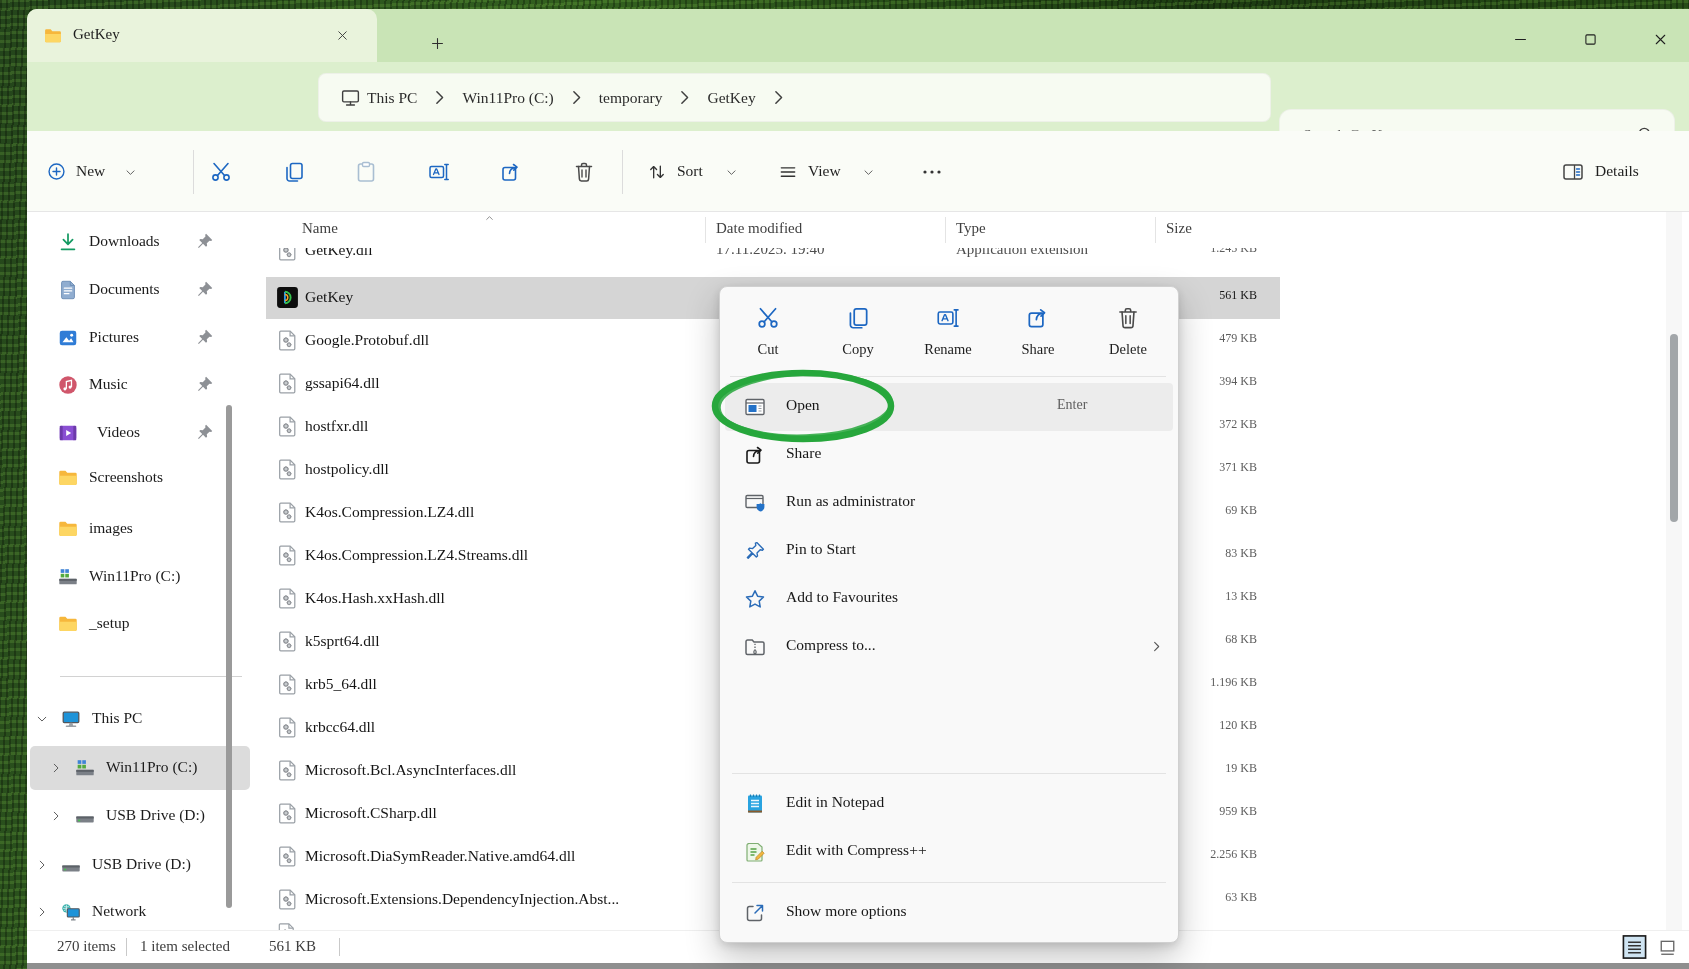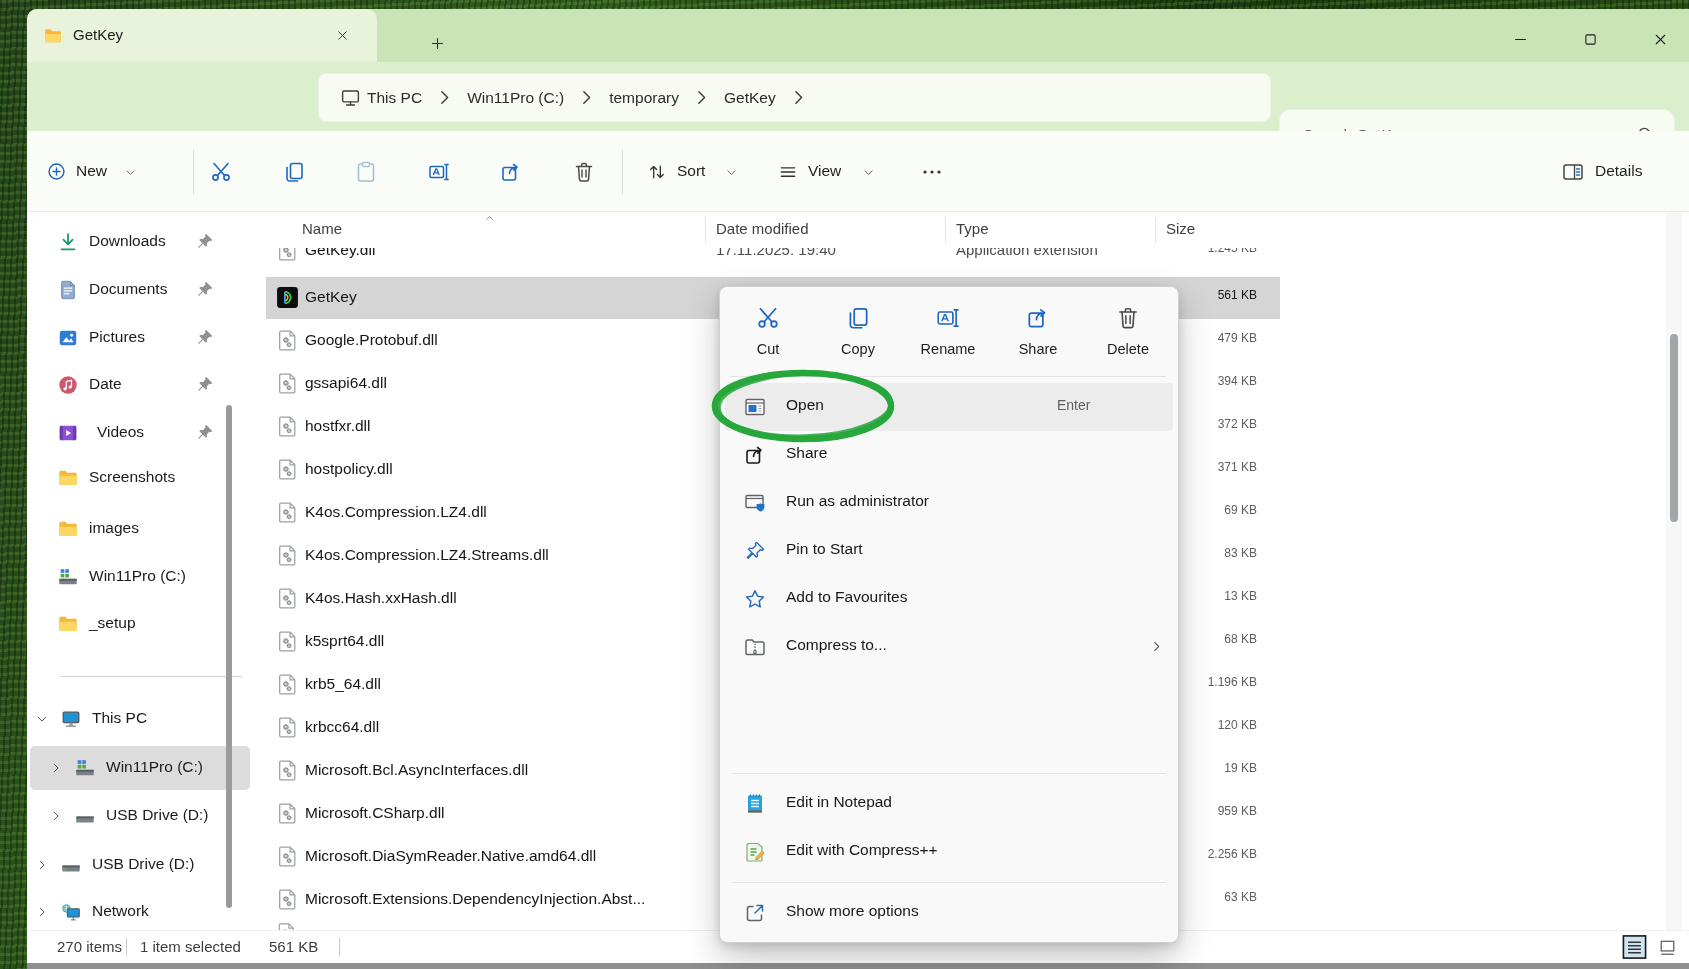--- a/index.html
+++ b/index.html
@@ -1,17 +1,17 @@
 <!DOCTYPE html>
 <html><head>
 <meta charset="utf-8">
 <style>
   html,body{margin:0;padding:0;background:#1b1b1b;}
   .stage{position:relative;width:1689px;height:969px;overflow:hidden;
-    font-family:Liberation Sans, sans-serif;color:#1a1a1a;
+    font-family:Liberation Serif, serif;color:#1a1a1a;
     background:
       repeating-linear-gradient(93deg, rgba(0,0,0,.28) 0 2px, rgba(0,0,0,0) 2px 6px),
       repeating-linear-gradient(177deg, rgba(140,210,80,.18) 0 3px, rgba(0,0,0,0) 3px 8px),
       linear-gradient(105deg,#24451b,#33611f 30%,#1d3c12 62%,#2c5519);}
   .abs{position:absolute;}
   .icon{display:inline-block;line-height:0;}
   .icon svg{width:100%;height:100%;display:block;}
 
   
   .tabbar{left:27px;top:9px;width:1662px;height:53px;background:#c9e4b6;border-top-left-radius:10px;}
@@ -392,21 +392,21 @@
       </div>
       <div class="side-row" style="top: 363.4px;">
         <span class="icon ficon" style="left: 27px;">
           <svg viewBox="0 0 24 24">
             <circle cx="12" cy="12" r="9.5" fill="#d0566b"></circle>
             <path d="M10.2 16.2V8.3l5.6-1.4v7.4" stroke="#fff" stroke-width="1.4" fill="none"></path>
             <circle cx="8.7" cy="16.2" r="1.7" fill="#fff"></circle>
             <circle cx="14.3" cy="14.3" r="1.7" fill="#fff"></circle>
           </svg>
         </span>
-        <span class="lbl" style="left: 59px;">Date</span>
+        <span class="lbl" style="left: 59px;">Music</span>
         <span class="icon pin">
           <svg viewBox="0 0 24 24">
             <path d="M13.8 3.2l7 7-1.1 1.1-2-.3-3.1 3.1.4 2.7-1.3 1.3-3.4-3.4-4.8 4.8-.9-.9 4.8-4.8-3.4-3.4 1.3-1.3 2.7.4 3.1-3.1-.3-2z" fill="#8d9095"></path>
           </svg>
         </span>
       </div>
       <div class="side-row" style="top: 411.2px;">
         <span class="icon ficon" style="left: 27px;">
           <svg viewBox="0 0 24 24">
             <rect x="3" y="4" width="18" height="16" rx="2.5" fill="#8a4fd3"></rect>

